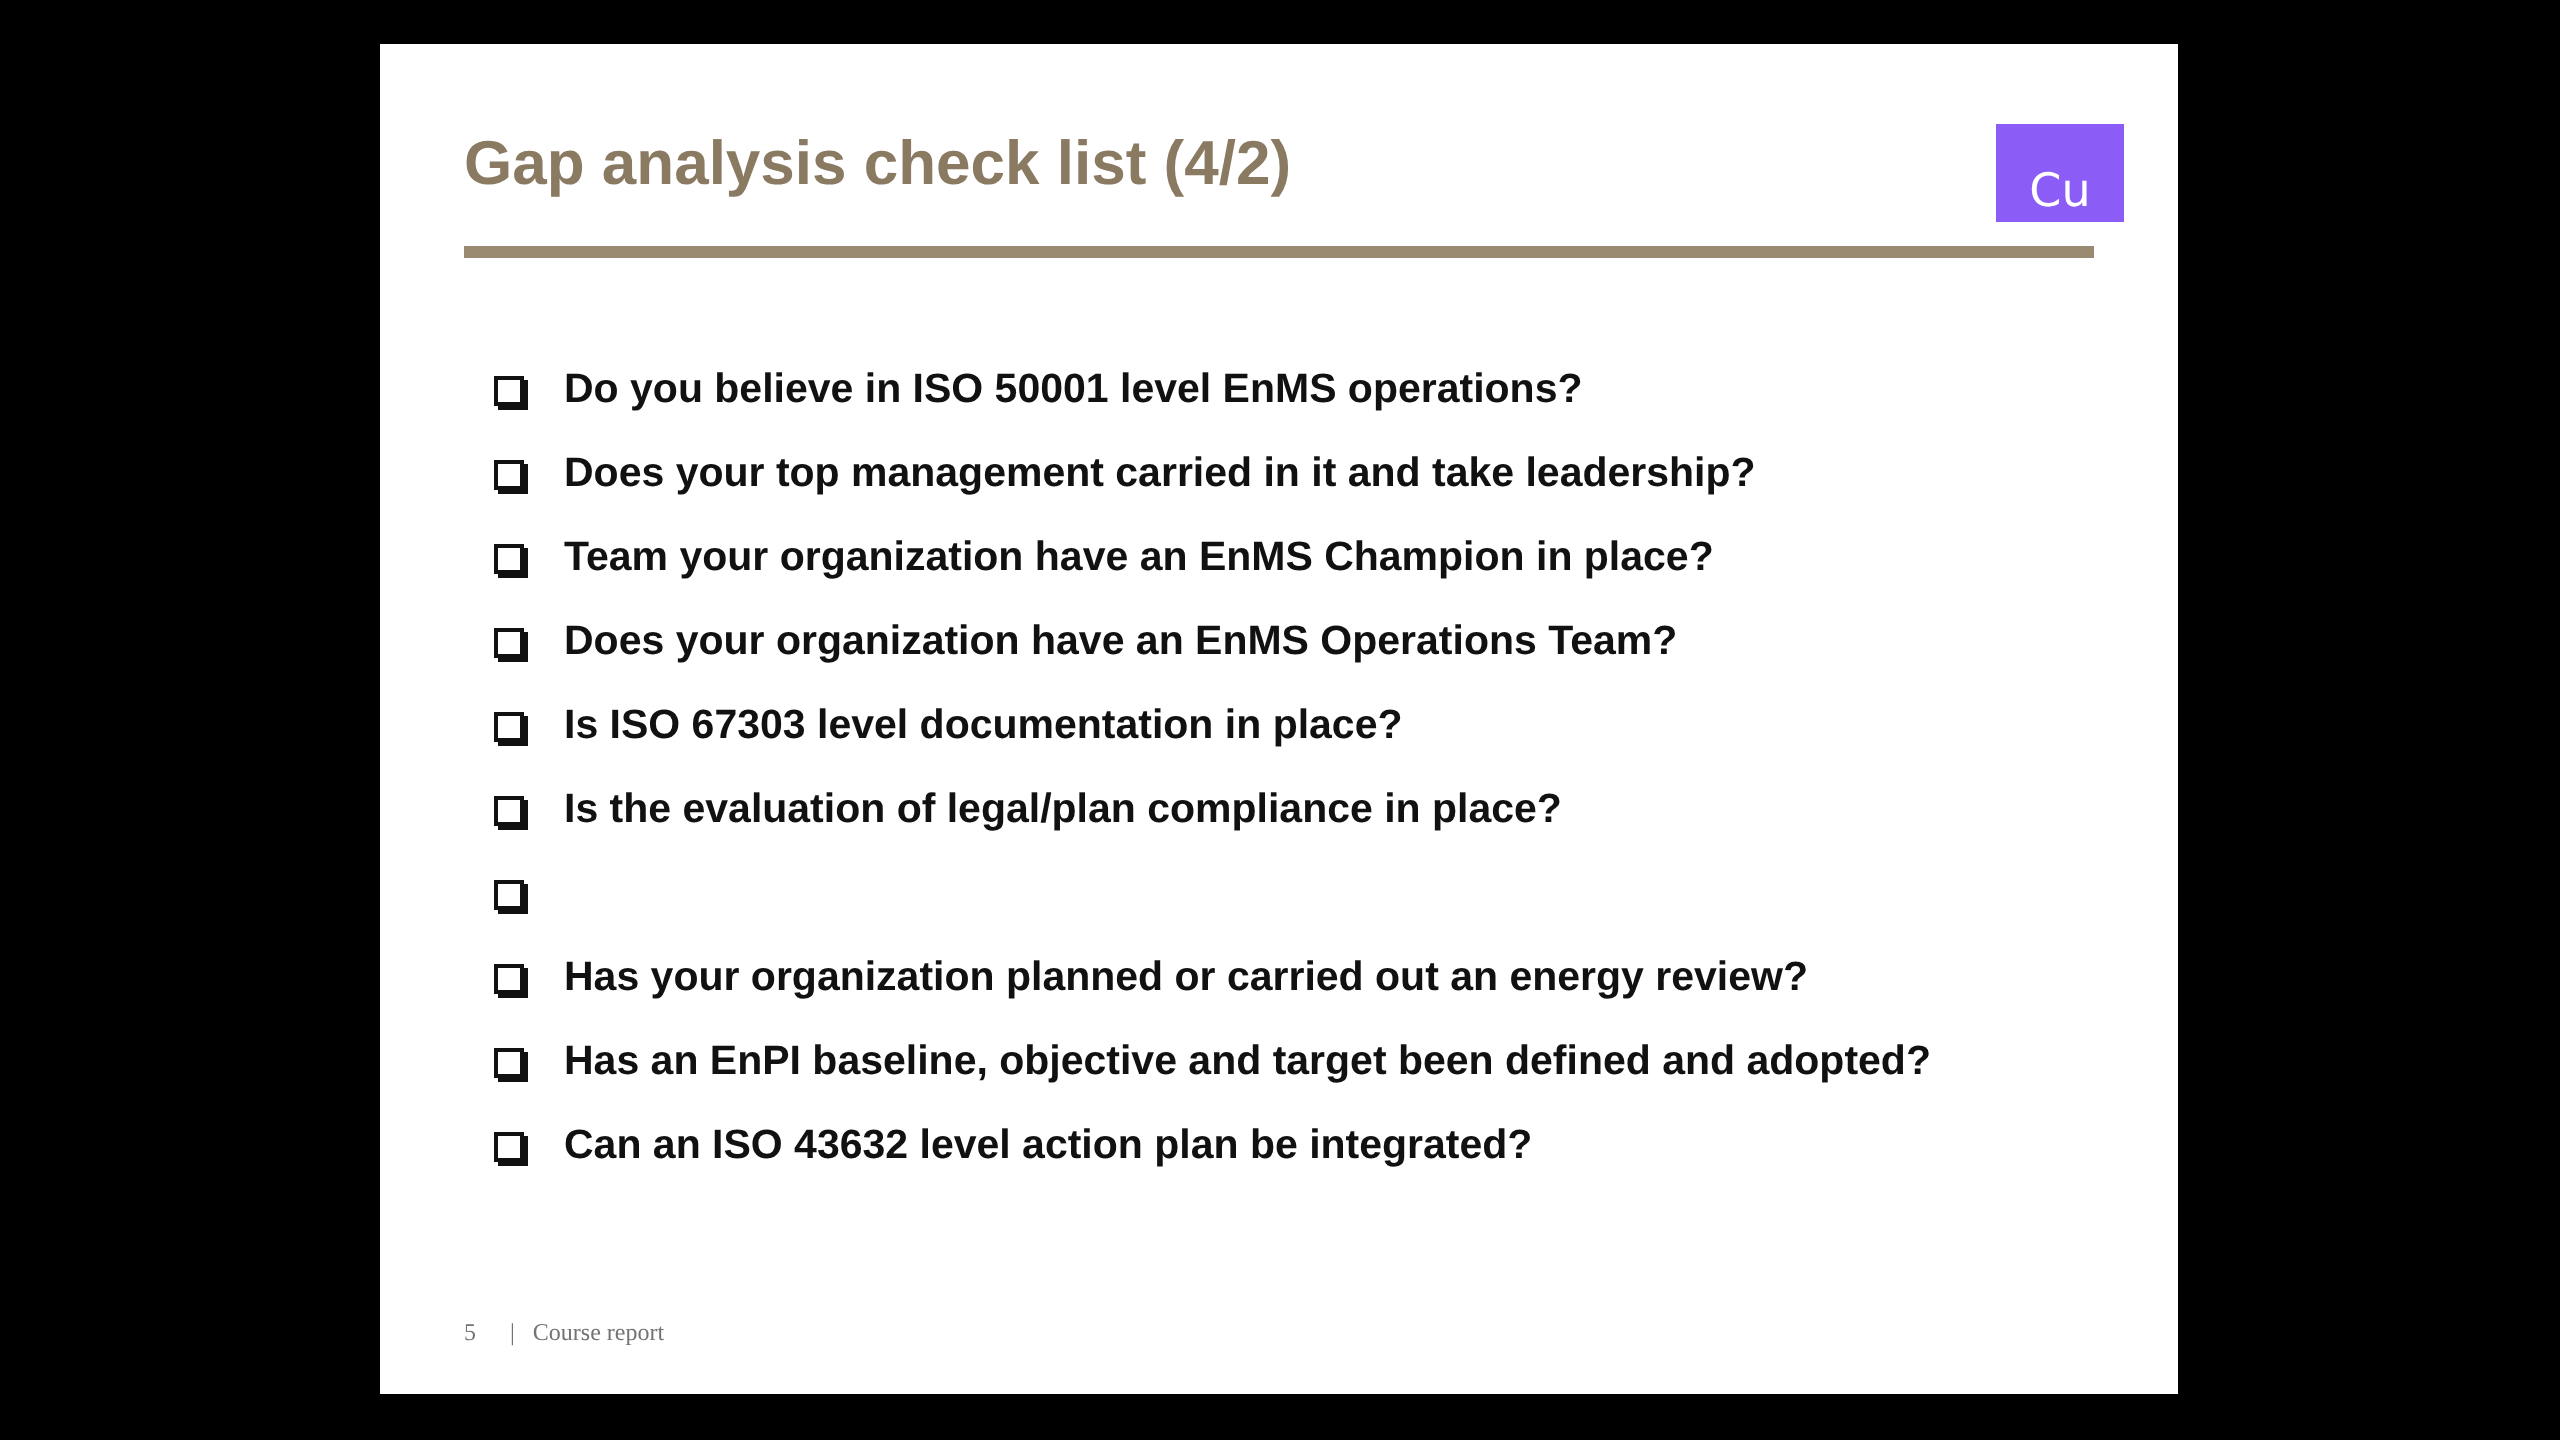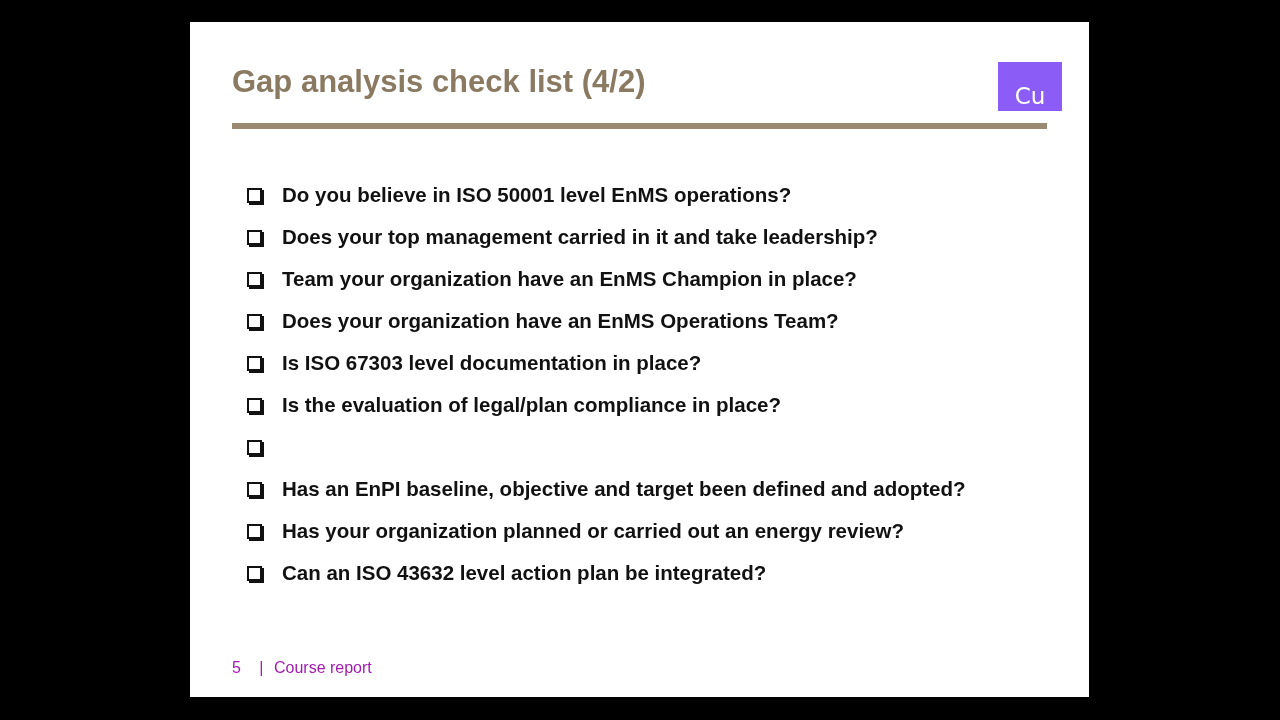--- a/index.html
+++ b/index.html
@@ -77,23 +77,24 @@
     }
     .check-text {
       font-size: 20.5px;
       font-weight: bold;
       color: #111111;
     }
     .footer {
       position: absolute;
       left: 42px;
       top: 637px;
-      font-size: 16px;
-      color: #a21caf;
+      font-size: 12px;
+      color: #737373;
       white-space: nowrap;
+      font-family: Liberation Serif, serif;
     }
     .footer .page-num { margin-right: 14px; }
     .footer .sep { margin-right: 6px; }
   </style>
 </head>
 <body>
 
 <div class="slide">
   <div class="title">Gap analysis check list (4/2)</div>
   <div class="logo">
@@ -124,25 +125,25 @@
     </li>
     <li class="check-item">
       <span class="checkbox"></span>
       <span class="check-text">Is the evaluation of legal/plan compliance in place?</span>
     </li>
     <li class="check-item">
       <span class="checkbox"></span>
     </li>
     <li class="check-item">
       <span class="checkbox"></span>
-      <span class="check-text">Has an EnPI baseline, objective and target been defined and adopted?</span>
+      <span class="check-text">Has your organization planned or carried out an energy review?</span>
     </li>
     <li class="check-item">
       <span class="checkbox"></span>
-      <span class="check-text">Has your organization planned or carried out an energy review?</span>
+      <span class="check-text">Has an EnPI baseline, objective and target been defined and adopted?</span>
     </li>
     <li class="check-item">
       <span class="checkbox"></span>
       <span class="check-text">Can an ISO 43632 level action plan be integrated?</span>
     </li>
   </ul>
 
   <div class="footer">
     <span class="page-num">5</span>
     <span class="sep">|</span>

